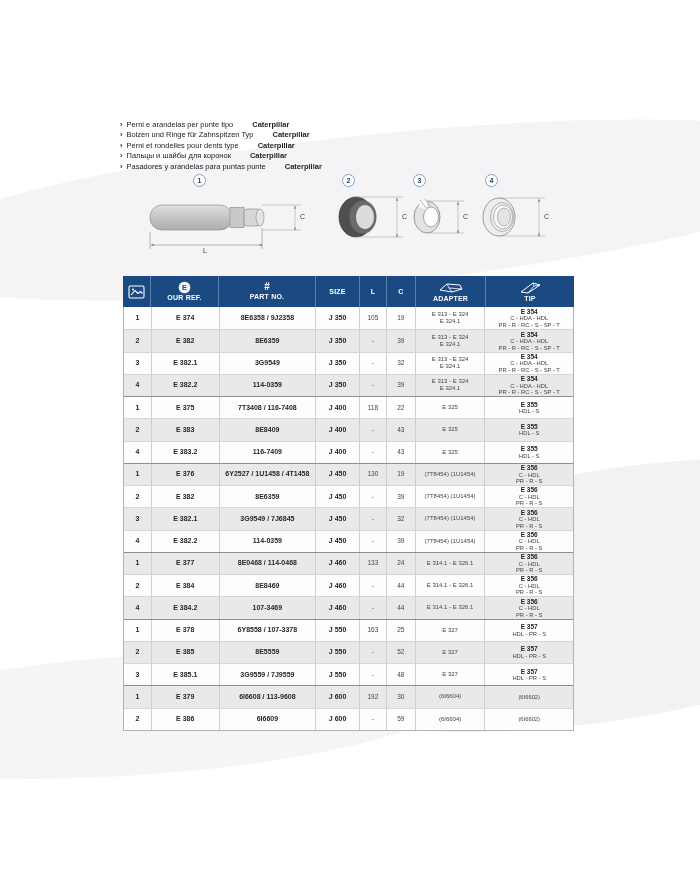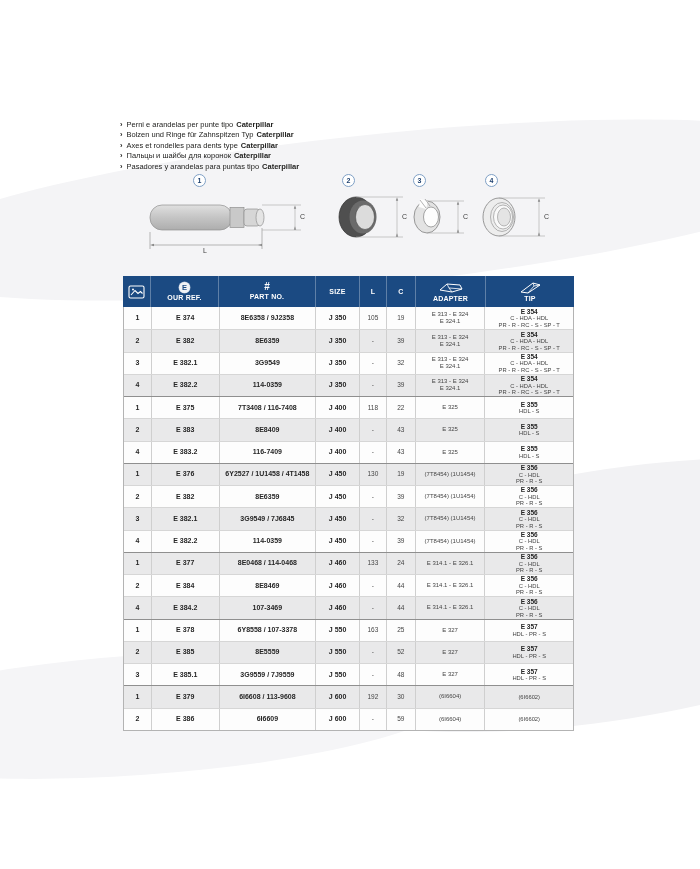--- a/index.html
+++ b/index.html
@@ -9,21 +9,21 @@
   .swoosh{position:absolute;border-radius:50%;z-index:0;}
   .s1{top:135px;left:-120px;width:980px;height:150px;background:#f4f4f6;transform:rotate(-6deg);}
   .s2{top:470px;left:230px;width:760px;height:250px;background:#f2f2f4;transform:rotate(-9deg);}
   .s3{top:655px;left:-180px;width:640px;height:120px;background:#f5f5f7;transform:rotate(-4deg);}
   .content{position:absolute;inset:0;z-index:1;}
 
   
   .bullets{position:absolute;left:120px;top:120px;}
   .bullet{display:flex;align-items:baseline;font-size:7.5px;line-height:10.4px;color:#1d1d1b;white-space:nowrap;}
   .barrow{font-weight:bold;font-size:7.5px;margin-right:4px;color:#1d1d1b;}
-  .bullet b{margin-left:3px;}
+  .bullet b{margin-left:19px;}
 
   
   .diagram{position:absolute;left:125px;top:172px;width:450px;height:104px;}
   .callout{position:absolute;width:13px;height:13px;border:1px solid #7fa0c6;border-radius:50%;background:#fff;
            display:flex;align-items:center;justify-content:center;font-size:7px;font-weight:bold;color:#1c3f6e;box-sizing:border-box;}
   .dimlabel{position:absolute;font-size:7px;color:#3c3c3c;}
 
   
   .ptable{position:absolute;left:123px;top:276px;width:451px;}
   .thead{display:flex;height:31px;background:#1b4a82;color:#fff;}
@@ -66,31 +66,31 @@
           <span>Perni e arandelas per punte tipo</span>
           <b>Caterpillar</b>
         </div>
         <div class="bullet">
           <span class="barrow">›</span>
           <span>Bolzen und Ringe für Zahnspitzen Typ</span>
           <b>Caterpillar</b>
         </div>
         <div class="bullet">
           <span class="barrow">›</span>
-          <span>Axes et rondelles para dents type</span>
+          <span>Perni et rondelles pour dents type</span>
           <b>Caterpillar</b>
         </div>
         <div class="bullet">
           <span class="barrow">›</span>
           <span>Пальцы и шайбы для коронок</span>
           <b>Caterpillar</b>
         </div>
         <div class="bullet">
           <span class="barrow">›</span>
-          <span>Pasadores y arandelas para puntas tipo</span>
+          <span>Pasadores y arandelas para puntas punte</span>
           <b>Caterpillar</b>
         </div>
       </div>
 
     <div class="diagram">
       <svg width="450" height="104" viewBox="0 0 450 104">
         <defs>
           <linearGradient id="gpin" x1="0" y1="0" x2="0" y2="1">
             <stop offset="0" stop-color="#e0e0e0"></stop>
               <stop offset="0.45" stop-color="#c7c7c7"></stop>

